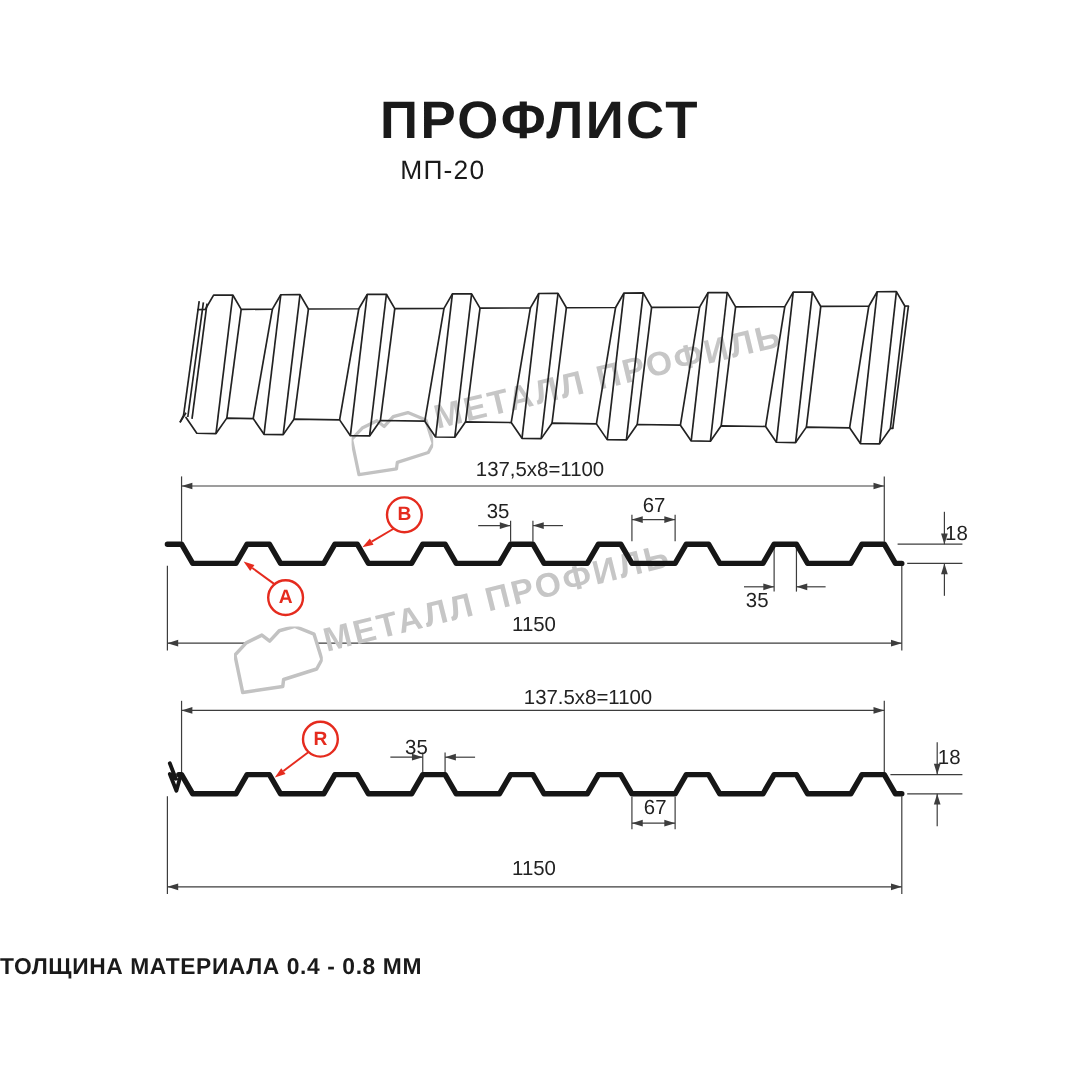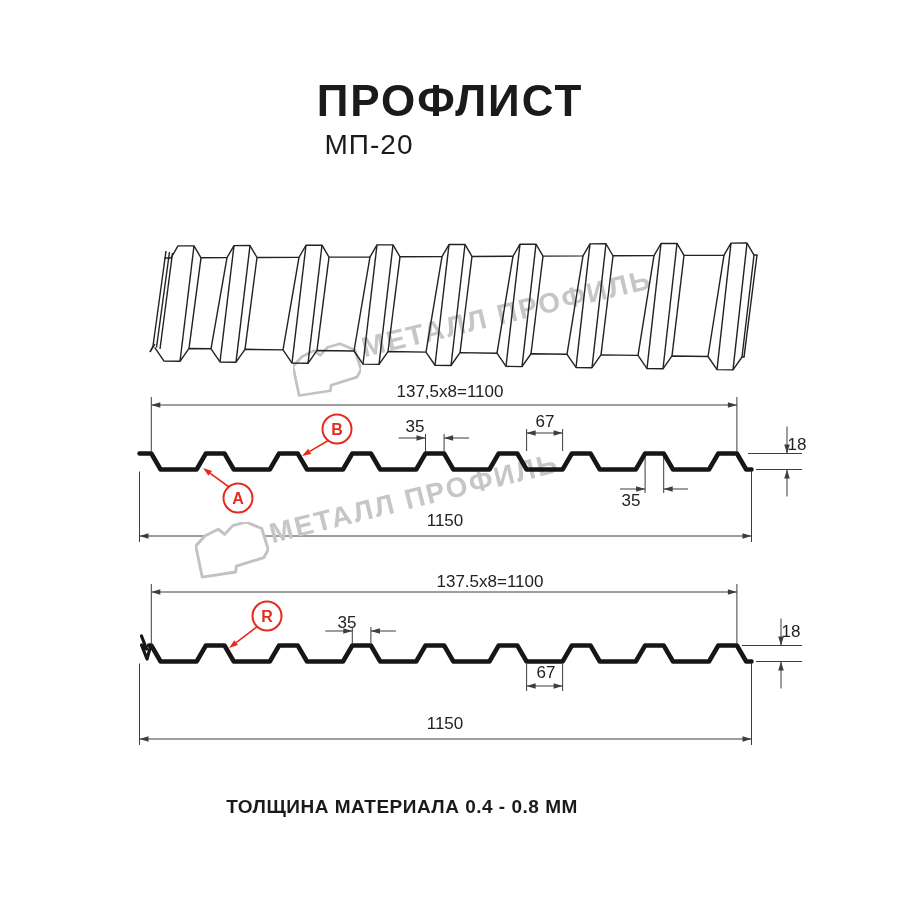--- a/index.html
+++ b/index.html
@@ -3,22 +3,22 @@
 <meta charset="utf-8">
 <style>
   html,body{margin:0;padding:0;background:#fff;}
   #canvas{position:relative;width:900px;height:900px;background:#ffffff;overflow:hidden;
           font-family:"Liberation Sans","DejaVu Sans",sans-serif;color:#1a1a1a;}
   svg.layer{position:absolute;left:0;top:0;pointer-events:none;}
   #dims{z-index:1;} .watermark{z-index:2;} #art{z-index:3;} .lbl,.redlbl,#red{z-index:4;}
   .title{position:absolute;left:0;top:76px;width:900px;text-align:center;
          font-size:44px;font-weight:800;letter-spacing:2px;z-index:5;}
   .subtitle{position:absolute;left:0;top:129px;width:738px;text-align:center;
-         font-size:28px;font-weight:400;letter-spacing:1px;z-index:5;}
-  .footer{position:absolute;left:0;top:796px;width:804px;text-align:center;
+         font-size:22px;font-weight:400;letter-spacing:1px;z-index:5;}
+  .footer{position:absolute;left:0;top:796px;width:804px;text-align:left;
          font-size:19px;font-weight:600;letter-spacing:.5px;z-index:5;}
   .lbl{position:absolute;transform:translate(-50%,-50%);font-size:17px;color:#222;
        white-space:nowrap;}
   .redlbl{position:absolute;width:27px;height:27px;border:2.5px solid #e52b1e;border-radius:50%;
        background:#fff;color:#e52b1e;font-size:16px;font-weight:700;line-height:27px;
        text-align:center;transform:translate(-50%,-50%);}
   .watermark{position:absolute;pointer-events:none;}
   .wm-text{position:absolute;font-size:28px;font-weight:700;letter-spacing:2px;color:#c6c6c6;
        white-space:nowrap;transform-origin:left bottom;}
   .wm-logo{position:absolute;}

